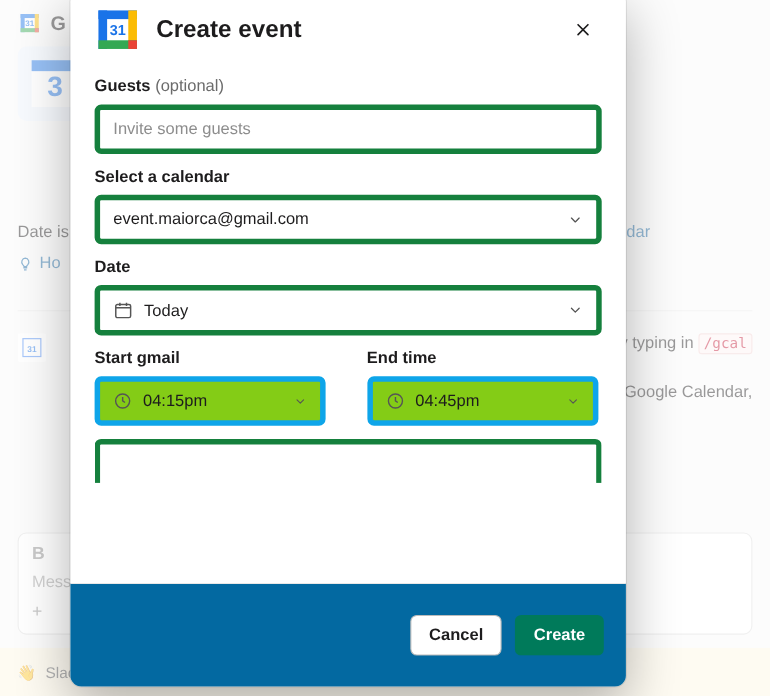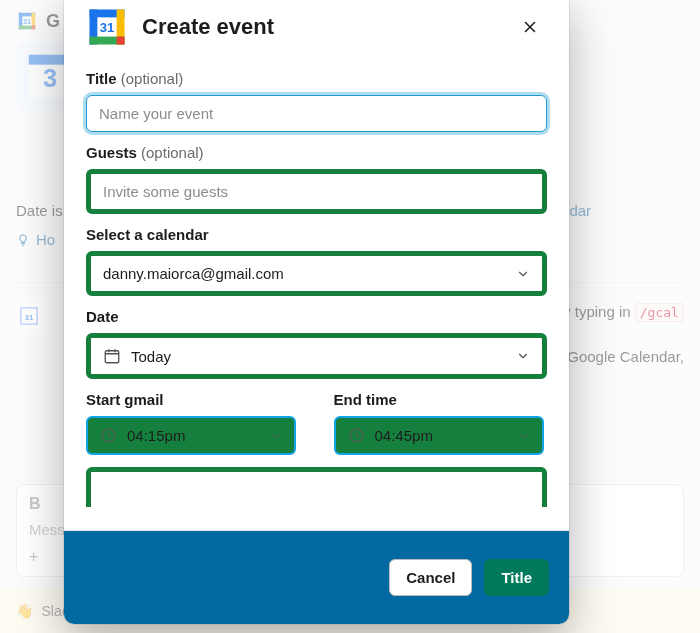--- a/index.html
+++ b/index.html
@@ -94,22 +94,22 @@
       box-shadow: 0 0 0 3px rgba(29,155,209,0.35);
       outline:none;
     }
     .select { justify-content:space-between; cursor:pointer; }
     .select-left { display:flex; align-items:center; gap:10px; }
     .chev { color:#555; }
     .row { display:flex; gap:34px; }
     .row .col { flex:1; min-width:0; }
     .time-select {
       margin-top:8px; width: 210px;
-      border:2px solid #0ea5e9; border-radius:6px;
-      padding:9px 12px; font-size:15px; background:#15803d;
+      border:5px solid #0ea5e9; border-radius:6px;
+      padding:9px 12px; font-size:15px; background:#84cc16;
       display:flex; align-items:center; gap:10px; justify-content:space-between;
       cursor:pointer;
     }
     .modal-footer {
       border-top:1px solid #e8e8e8;
       padding:28px 20px;
       display:flex; justify-content:flex-end; gap:12px;
       background:#0369a1;
       border-radius:0 0 10px 10px;
     }
@@ -214,40 +214,33 @@
       <span>
         <svg width="18" height="18" viewBox="0 0 24 24" fill="none" stroke="#1d1c1d" stroke-width="2" stroke-linecap="round">
             <path d="M18 6 6 18M6 6l12 12"></path>
           </svg>
       </span>
     </div>
   </div>
 
   <div class="modal-body">
 
-    <div class="field">
-      <div class="label">
-        <span>Title</span>
-        <span class="optional">(optional)</span>
-      </div>
-      <input class="input focused" type="text" placeholder="Name your event" style="">
-    </div>
 
     <div class="field">
       <div class="label">
         <span>Guests</span>
         <span class="optional">(optional)</span>
       </div>
       <input class="input" type="text" placeholder="Invite some guests" style="">
     </div>
 
     <div class="field">
       <div class="label">Select a calendar</div>
       <div class="select">
-        <span>danny.maiorca@gmail.com</span>
+        <span>event.maiorca@gmail.com</span>
         <span class="chev">
           <svg width="14" height="14" viewBox="0 0 24 24" fill="none" stroke="#555" stroke-width="2" stroke-linecap="round" stroke-linejoin="round">
               <polyline points="6 9 12 15 18 9"></polyline>
             </svg>
         </span>
       </div>
     </div>
 
     <div class="field">
       <div class="label">Date</div>
@@ -314,15 +307,15 @@
 
     <div class="field">
       <input class="input" type="text" style="border-bottom: none; border-radius: 6px 6px 0px 0px; margin-bottom: -2px;">
     </div>
 
     <div class="scroll-spacer"></div>
   </div>
 
   <div class="modal-footer">
     <button class="btn btn-secondary">Cancel</button>
-    <button class="btn btn-primary">Title</button>
+    <button class="btn btn-primary">Create</button>
   </div>
 </div>
 
 </body></html>

